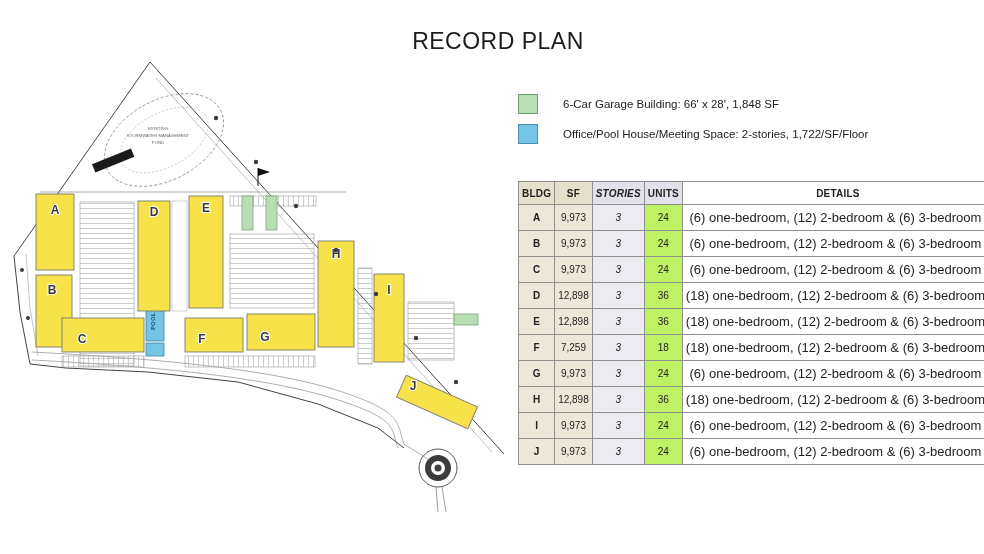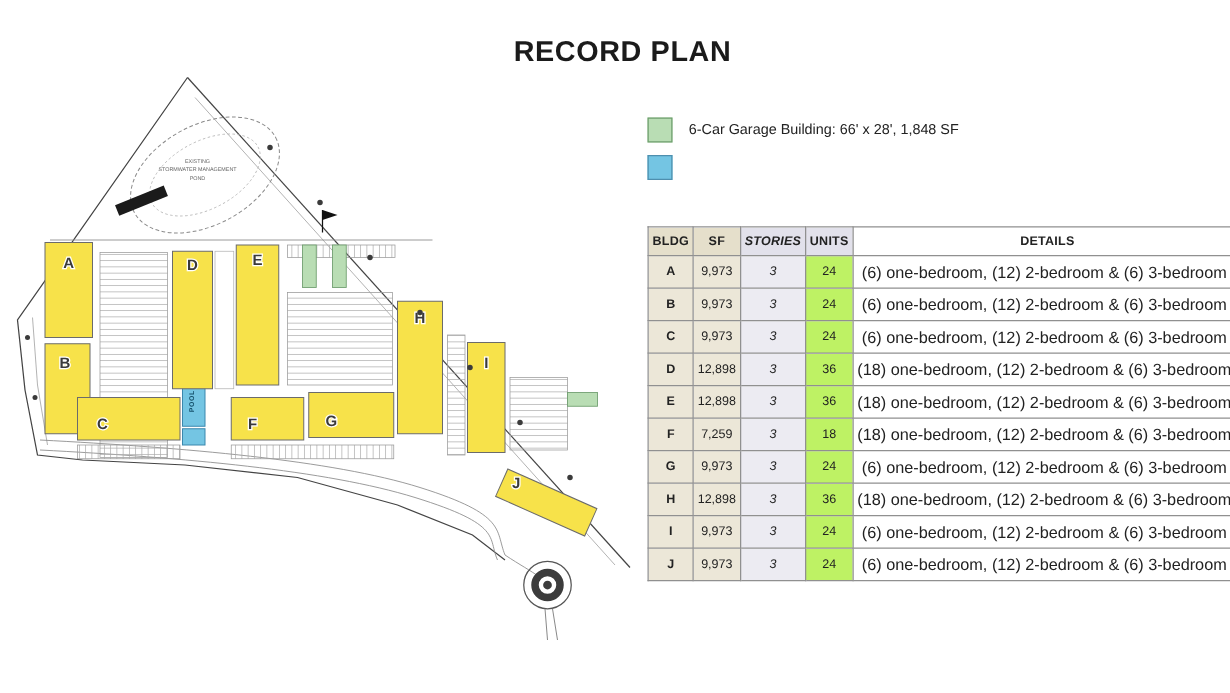--- a/index.html
+++ b/index.html
@@ -2,26 +2,26 @@
 <html><head>
 <meta charset="utf-8">
 <style>
   html,body{margin:0;padding:0;}
   body{
     width:984px;height:554px;background:#ffffff;position:relative;overflow:hidden;
     font-family:"Liberation Sans",sans-serif;color:#1c1c1c;
   }
   .page-title{
     position:absolute;top:28px;left:12px;right:0;text-align:center;
-    font-size:23px;font-weight:700;letter-spacing:0.5px;color:#1b1b1b;
+    font-size:23px;font-weight:400;letter-spacing:0.5px;color:#1b1b1b;
   }
   .plan-wrap{position:absolute;left:6px;top:56px;width:505px;height:480px;}
   .right-col{position:absolute;left:518px;top:94px;width:420px;}
   .legend{display:flex;flex-direction:column;}
-  .legend-row{display:flex;align-items:center;gap:13px;height:20px;margin-bottom:10px;}
+  .legend-row{display:flex;align-items:center;gap:25px;height:20px;margin-bottom:10px;}
   .swatch{width:20px;height:20px;border:1px solid #888;flex:0 0 auto;box-sizing:border-box;}
   .legend-label{font-size:11.5px;color:#222;}
   table.plan-table{
     border-collapse:collapse;table-layout:fixed;margin-top:27px;
     font-size:10px;color:#222;border:1px solid #6a6a6a;
   }
   .plan-table th,.plan-table td{
     border:1px solid #909090;padding:0 3px;height:26px;text-align:center;
     overflow:hidden;white-space:nowrap;box-sizing:border-box;
   }
@@ -172,20 +172,21 @@
 </div>
 
 <div class="right-col">
   <div class="legend">
       <div class="legend-row">
         <span class="swatch" style="background: rgb(185, 221, 180); border-color: rgb(111, 158, 111);"></span>
         <span class="legend-label">6-Car Garage Building: 66' x 28', 1,848 SF</span>
       </div>
       <div class="legend-row">
         <span class="swatch" style="background: rgb(116, 197, 227); border-color: rgb(78, 143, 174);"></span>
+        <span class="legend-label">Office/Pool House/Meeting Space: 2-stories, 1,722/SF/Floor</span>
       </div>
     </div>
   <table class="plan-table">
     <thead>
       <tr>
           <th class="c-bldg">BLDG</th>
           <th class="c-sf">SF</th>
           <th class="c-stories">STORIES</th>
           <th class="c-units">UNITS</th>
           <th class="c-details">DETAILS</th>

